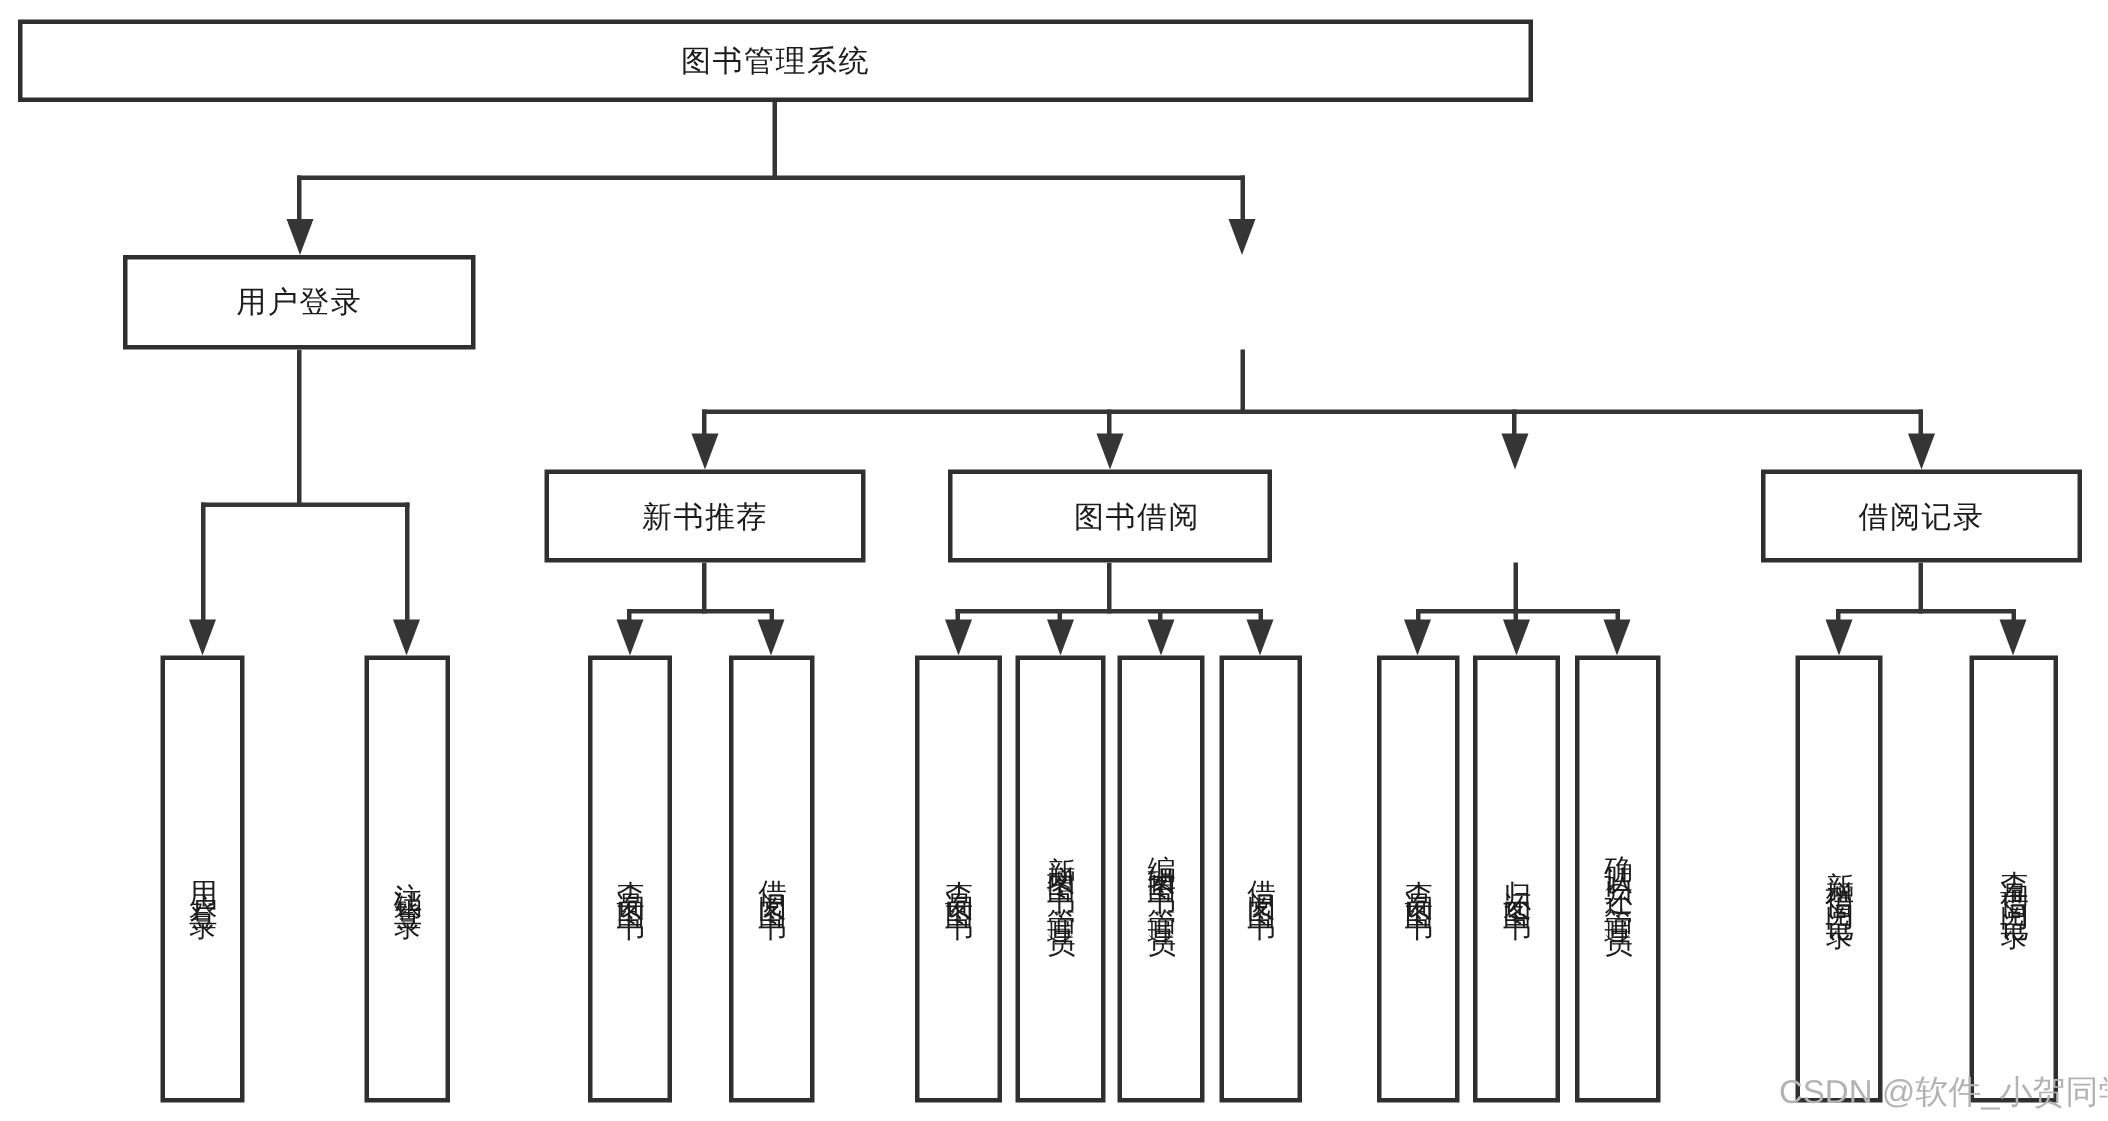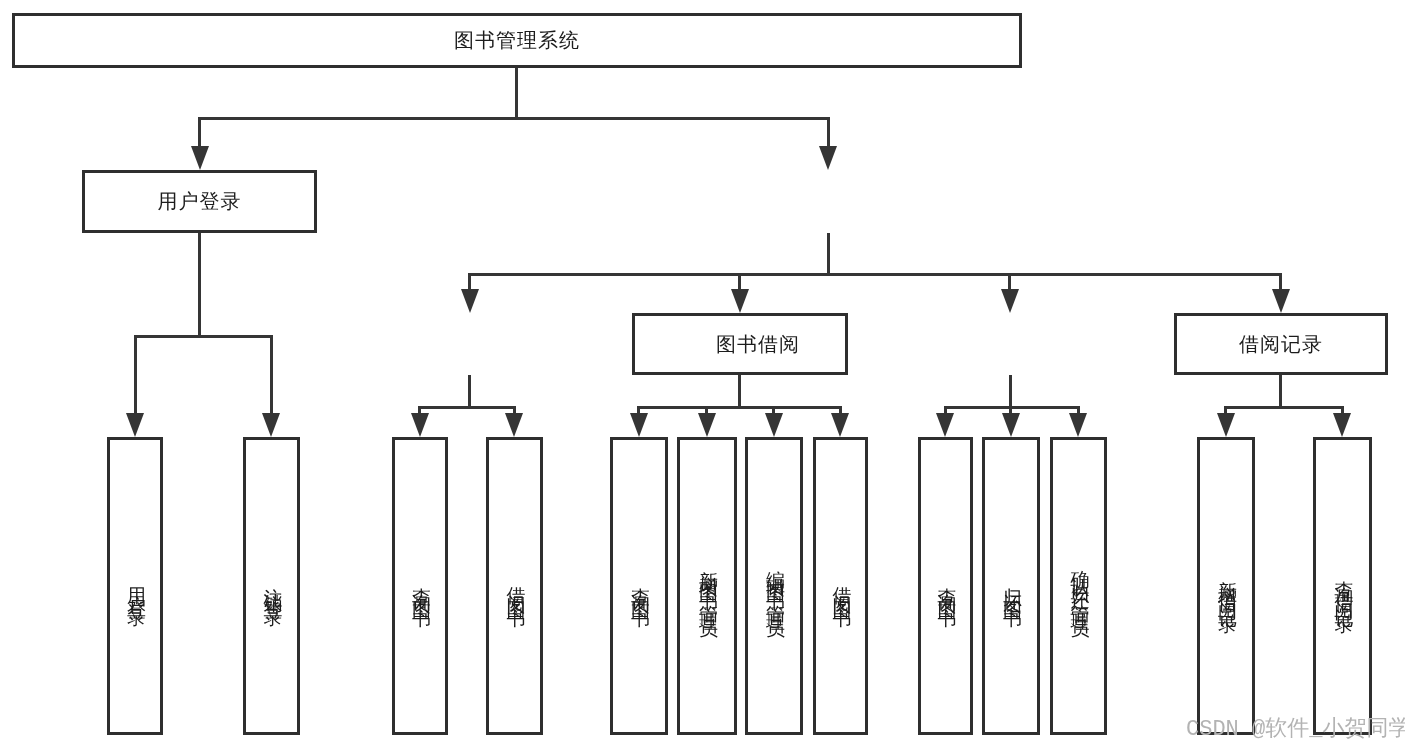--- a/index.html
+++ b/index.html
@@ -4,21 +4,21 @@
 <style>
   :root{
     --line:#353535;
     --border:#2f2f2f;
     --text:#1c1c1c;
     --wm:#b3b3b3;
   }
   html,body{margin:0;padding:0;background:#ffffff;}
   .canvas{
     position:relative;width:1405px;height:747px;background:#ffffff;
-    font-family:Liberation Mono, monospace;overflow:hidden;
+    font-family:Liberation Sans, sans-serif;overflow:hidden;
   }
   .node{
     position:absolute;box-sizing:border-box;border:3px solid var(--border);
     background:#ffffff;display:flex;align-items:center;justify-content:center;
     color:var(--text);font-size:20px;letter-spacing:1px;
   }
   .node.leaf{font-size:19px;}
   .vtext{
     writing-mode:vertical-rl;text-orientation:mixed;letter-spacing:7px;
     line-height:1;white-space:nowrap;
@@ -100,20 +100,23 @@
   <div class="arr" style="left:1333px;top:413px;"></div>
 
   <div class="node" style="left:12px;top:13px;width:1010px;height:55px;">
     <span>图书管理系统</span>
   </div>
 
   <div class="node" style="left:82px;top:170px;width:235px;height:63px;">
     <span>用户登录</span>
   </div>
 
+  <div class="node" style="left:363px;top:313px;width:214px;height:62px;">
+    <span>新书推荐</span>
+  </div>
   <div class="node" style="left:632px;top:313px;width:216px;height:62px;padding-left:36px;">
     <span>图书借阅</span>
   </div>
   <div class="node" style="left:1174px;top:313px;width:214px;height:62px;text-align:center;">
     <span>借阅记录</span>
   </div>
 
   <div class="node leaf" style="left:107px;top:437px;width:56px;height:298px;">
     <span class="vtext">用户登录</span>
   </div>

